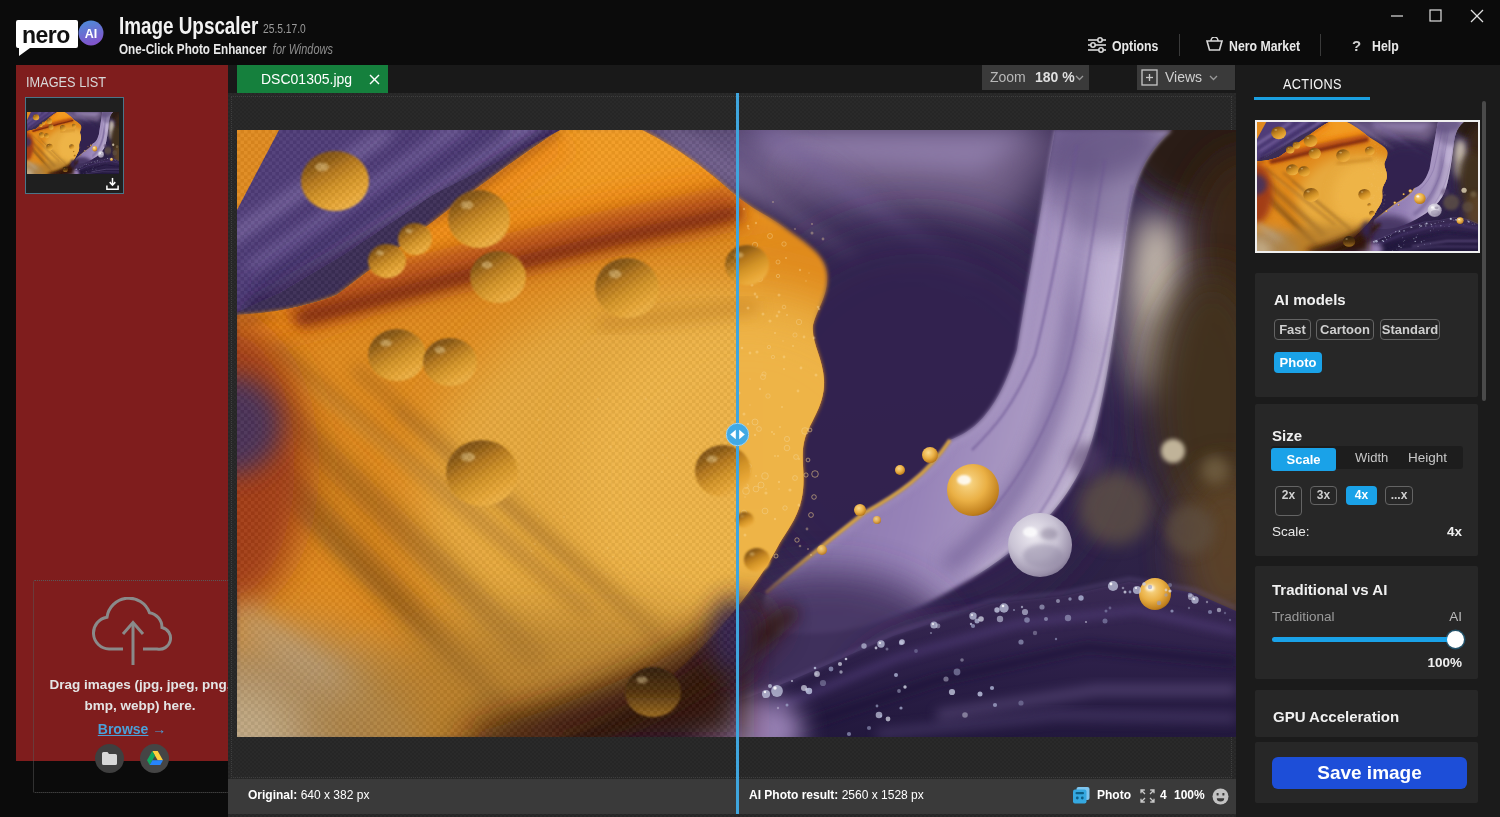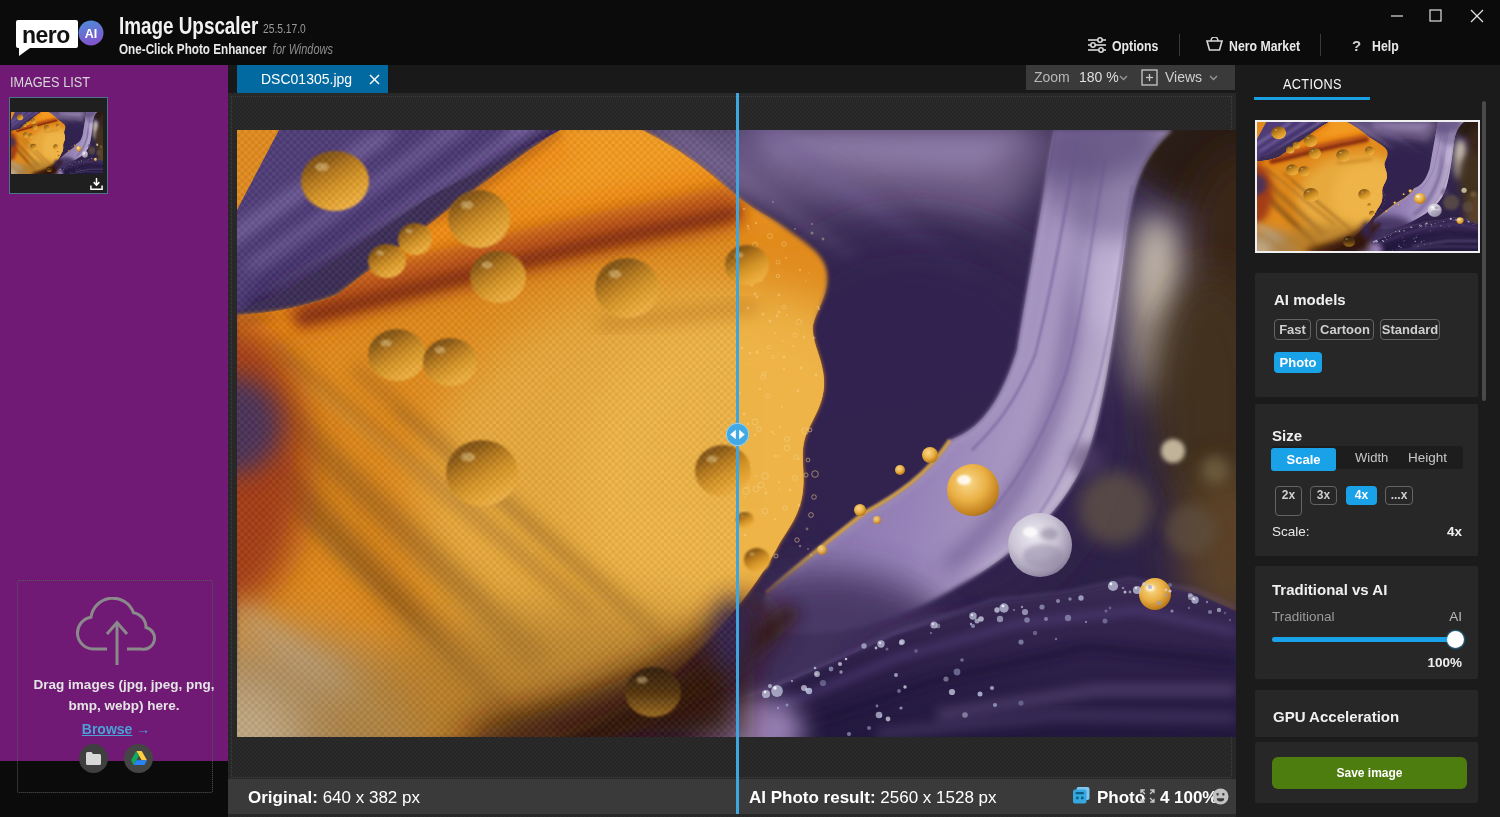--- a/index.html
+++ b/index.html
@@ -1,28 +1,28 @@
 <!DOCTYPE html>
 <html><head><meta charset="utf-8">
 <style>
 * { margin:0; padding:0; box-sizing:border-box; }
 html,body { width:1500px; height:817px; background:#0b0b0b; font-family:"Liberation Sans",sans-serif; overflow:hidden; }
 .abs { position:absolute; }
 #app { position:relative; width:1500px; height:817px; }
 .sqx { transform:scaleX(0.82); transform-origin:0 50%; white-space:nowrap; }
 #titlebar { position:absolute; left:0; top:0; width:1500px; height:65px; background:#0b0b0b; }
-#sidebar { position:absolute; left:0; top:65px; width:228px; height:696px; background:#701a75; }
+#sidebar { position:absolute; left:16px; top:65px; width:228px; height:696px; background:#7f1d1d; }
 #tabbar { position:absolute; left:228px; top:65px; width:1008px; height:28px; background:#191919; }
-#tab { position:absolute; left:9px; top:0; width:151px; height:28px; background:#0369a1; color:#fff; font-size:14px; }
+#tab { position:absolute; left:9px; top:0; width:151px; height:28px; background:#15803d; color:#fff; font-size:14px; }
 .ctrlbox { position:absolute; top:0; height:25px; background:#3a3a3a; color:#cfcfcf; font-size:14px; }
 #canvas { position:absolute; left:228px; top:93px; width:1008px; height:724px;
   background-color:#262626;
   background-image:linear-gradient(45deg,#2a2a2a 25%,transparent 25%,transparent 75%,#2a2a2a 75%),linear-gradient(45deg,#2a2a2a 25%,transparent 25%,transparent 75%,#2a2a2a 75%);
   background-size:4px 4px; background-position:0 0,2px 2px; }
-#statusbar { position:absolute; left:0px; top:686px; width:1008px; height:35px; background:#3a3a3a; color:#fff; font-size:17px;text-decoration:underline; }
+#statusbar { position:absolute; left:0px; top:686px; width:1008px; height:35px; background:#3a3a3a; color:#fff; font-size:12px;text-decoration:underline; }
 #panel { position:absolute; left:1236px; top:65px; width:264px; height:752px; background:#1b1b1b; }
 .card { position:absolute; left:19px; width:223px; background:#272727; border-radius:2px; }
 .cardtitle { font-weight:bold; color:#f0f0f0; font-size:15px; }
 .obtn { display:inline-block; border:1px solid #646464; border-radius:4px; color:#cfcfcf; font-size:13px; font-weight:bold; text-align:center; line-height:19px; height:21px; }
 .bluebtn { background:#1aa2e8; color:#fff; border:none; border-radius:4px; font-size:13px; font-weight:bold; text-align:center; }
 </style></head>
 <body>
 
 <svg width="0" height="0" style="position:absolute">
 <defs>
@@ -600,23 +600,23 @@
 </div>
 
 <div id="tabbar">
   <div id="tab">
         <span style="position:absolute;left:24px;top:6px;">DSC01305.jpg</span>
     <svg style="position:absolute;left:132px;top:9px" width="11" height="11" viewBox="0 0 11 11" stroke="#fff" stroke-width="1.4">
           <line x1="1" y1="1" x2="10" y2="10"></line>
           <line x1="10" y1="1" x2="1" y2="10"></line>
         </svg>
   </div>
-  <div class="ctrlbox" style="left:798px;width:126px;padding-left:35px;">
+  <div class="ctrlbox" style="left:754px;width:107px;padding-left:35px;">
     <span style="position:absolute;left:8px;top:4px;color:#b8b8b8;">Zoom</span>
-    <span style="position:absolute;left:53px;top:4px;color:#dfdfdf;">180 %</span>
+    <span style="position:absolute;left:53px;top:4px;color:#dfdfdf;font-weight:bold;">180 %</span>
     <svg style="position:absolute;left:93px;top:10px" width="9" height="6" viewBox="0 0 9 6" stroke="#999" stroke-width="1.3" fill="none">
           <path d="M1,1 L4.5,4.5 L8,1"></path>
         </svg>
   </div>
   <div class="ctrlbox" style="left:909px;width:98px;">
     <svg style="position:absolute;left:4px;top:4px" width="17" height="17" viewBox="0 0 17 17" stroke="#c8c8c8" stroke-width="1.3" fill="none">
       <rect x="1" y="1" width="15" height="15"></rect>
           <line x1="8.5" y1="5" x2="8.5" y2="12"></line>
           <line x1="5" y1="8.5" x2="12" y2="8.5"></line>
     </svg>
@@ -708,19 +708,19 @@
     <div style="position:absolute;left:17px;top:71px;width:190px;height:5px;background:#1aa2e8;border-radius:2.5px;"></div>
     <div style="position:absolute;left:192px;top:65px;width:17px;height:17px;border-radius:50%;background:#fff;box-shadow:0 0 0 1.5px rgba(26,162,232,0.35);"></div>
     <div style="position:absolute;right:16px;top:89px;font-size:13.5px;font-weight:bold;color:#f0f0f0;">100%</div>
   </div>
 
   <div class="card" style="top:625px;height:47px;">
     <div class="cardtitle" style="position:absolute;left:18px;top:18px;">GPU Acceleration</div>
   </div>
 
   <div class="card" style="top:677px;height:61px;">
-    <div class="bluebtn" style="position:absolute;left:17px;top:15px;width:195px;height:32px;line-height:32px;font-size:12px;border-radius:6px;background:#4d7c0f;">Save image</div>
+    <div class="bluebtn" style="position:absolute;left:17px;top:15px;width:195px;height:32px;line-height:32px;font-size:19px;border-radius:6px;background:#1d4ed8;">Save image</div>
   </div>
 
   <div class="abs" style="left:246px;top:36px;width:4px;height:300px;background:#4a4a4a;border-radius:2px;"></div>
 </div>
 
 </div>
 
 </body></html>

